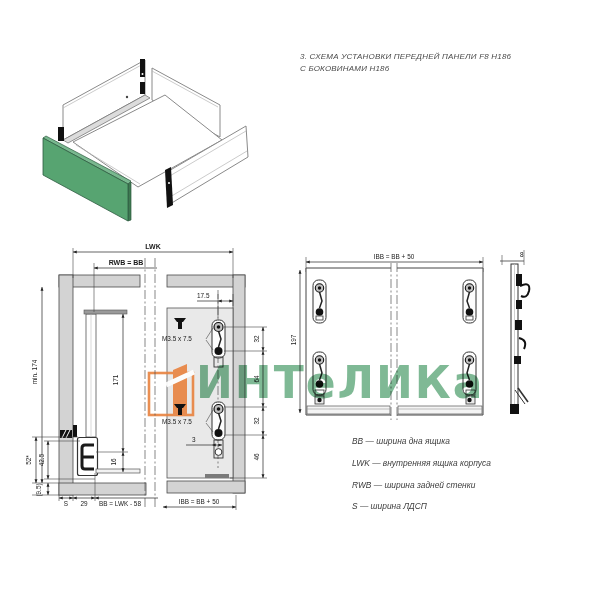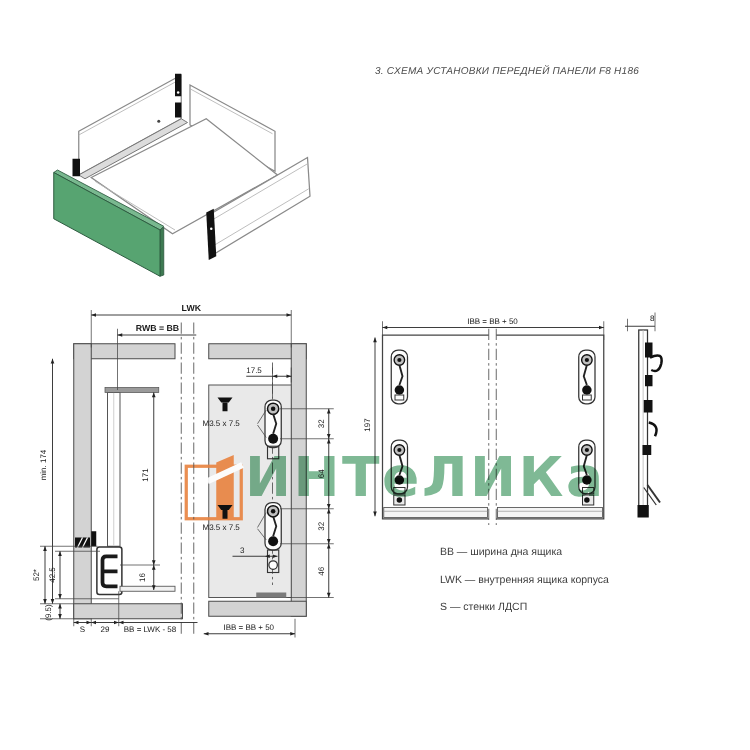--- a/index.html
+++ b/index.html
@@ -1,21 +1,21 @@
 <!DOCTYPE html>
 <html><head>
 <meta charset="utf-8">
 <style>
   html,body{margin:0;padding:0;background:#fff;}
   .canvas{position:relative;width:600px;height:600px;background:#fff;overflow:hidden;
           font-family:"Liberation Sans",sans-serif;}
   .canvas svg{position:absolute;left:0;top:0;}
   .title-block{position:absolute;left:300px;top:51px;font-style:italic;font-size:8px;
                line-height:12px;color:#4a4a4a;letter-spacing:.2px;}
-  .legend-block{position:absolute;left:352px;top:436px;font-size:8.4px;
+  .legend-block{position:absolute;left:352px;top:436px;font-style:italic;font-size:8.4px;
                 color:#3d3d3d;}
   .legend-line{height:21.8px;white-space:nowrap;}
   .watermark-text{position:absolute;left:196px;top:357px;font-size:44px;font-weight:bold;
                   color:#15803d;letter-spacing:2px;opacity:.55;mix-blend-mode:multiply;
                   white-space:nowrap;font-family:"DejaVu Sans",sans-serif;}
   
   .oln{fill:#ffffff;stroke:#8a8a8a;stroke-width:1;}
   .thin{stroke:#b5b5b5;stroke-width:.7;fill:none;}
   .bar{fill:#d3d3d3;stroke:#4a4a4a;stroke-width:.8;}
   .pnl{fill:#e9e9e9;stroke:#555;stroke-width:.8;}
@@ -276,23 +276,25 @@
     <path d="M519,338 q9,2 5,11" fill="none" stroke="#111" stroke-width="2"></path>
     <rect x="514" y="356" width="7" height="8" class="hw"></rect>
     <line x1="518" y1="388" x2="528" y2="402" stroke="#333" stroke-width="1.6"></line>
     <line x1="515" y1="390" x2="525" y2="404" stroke="#333" stroke-width="1"></line>
     <rect x="510" y="404" width="9" height="10" class="hw"></rect>
   </g>
 </svg>
 
 <div class="title-block">
   <div>3. СХЕМА УСТАНОВКИ ПЕРЕДНЕЙ ПАНЕЛИ F8  H186</div>
+  <div>С БОКОВИНАМИ Н186</div>
 </div>
 
 <div class="legend-block">
   <div class="legend-line">BB — ширина дна ящика</div>
   <div class="legend-line">LWK — внутренняя ящика корпуса</div>
-  <div class="legend-line">S — стенки ЛДСП</div>
+  <div class="legend-line">RWB — ширина задней стенки</div>
+  <div class="legend-line">S — ширина ЛДСП</div>
 </div>
 
 <div class="watermark-text">ИНТеЛИКа</div>
 
 </div>
 
 </body></html>

